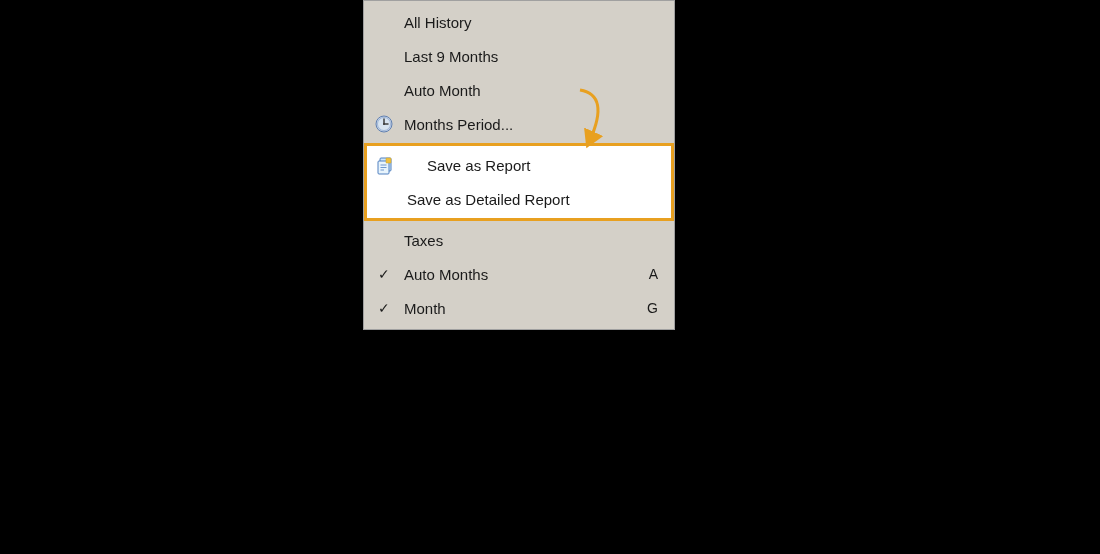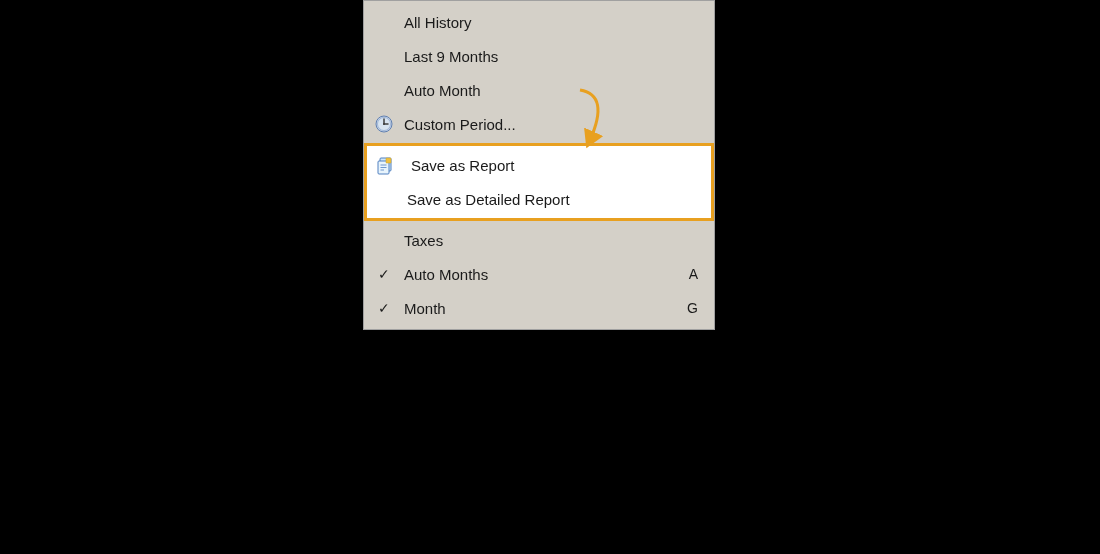--- a/index.html
+++ b/index.html
@@ -9,21 +9,21 @@
       background: #000;
       position: relative;
       overflow: hidden;
       font-family: 'Segoe UI', Tahoma, sans-serif;
     }
 
     .menu-container {
       position: absolute;
       left: 363px;
       top: 0;
-      width: 352px;
+      width: 312px;
       background: #d4d0c8;
       border: 1px solid #a0a0a0;
       padding: 4px 0;
     }
 
     .menu-item {
       display: flex;
       align-items: center;
       padding: 6px 16px 6px 40px;
       font-size: 15px;
@@ -106,25 +106,25 @@
     <span class="icon">
 
       <svg class="clock-icon" viewBox="0 0 18 18" xmlns="http://www.w3.org/2000/svg">
         <circle cx="9" cy="9" r="8" fill="#c8d4e8" stroke="#6080b0" stroke-width="1"></circle>
         <circle cx="9" cy="9" r="6.5" fill="#d8e4f0" stroke="#7090c0" stroke-width="0.5"></circle>
         <line x1="9" y1="9" x2="9" y2="4" stroke="#404040" stroke-width="1.5" stroke-linecap="round"></line>
         <line x1="9" y1="9" x2="13" y2="9" stroke="#404040" stroke-width="1.5" stroke-linecap="round"></line>
         <circle cx="9" cy="9" r="1" fill="#404040"></circle>
       </svg>
     </span>
-    <span>Custom Period...</span>
+    <span>Months Period...</span>
   </div>
 
   <div class="highlighted-section">
-    <div class="menu-item" style="padding-left: 44px;">
+    <div class="menu-item" style="padding-left: 60px;">
       <span class="icon" style="left:8px;">
 
         <svg class="save-icon" viewBox="0 0 20 20" xmlns="http://www.w3.org/2000/svg">
 
           <rect x="5" y="3" width="11" height="13" rx="1" fill="#d0e8f8" stroke="#5080c0" stroke-width="1"></rect>
 
           <rect x="3" y="6" width="11" height="13" rx="1" fill="#e8f4fc" stroke="#5080c0" stroke-width="1"></rect>
 
           <line x1="5.5" y1="10" x2="11.5" y2="10" stroke="#5080c0" stroke-width="0.8"></line>
           <line x1="5.5" y1="12.5" x2="11.5" y2="12.5" stroke="#5080c0" stroke-width="0.8"></line>

